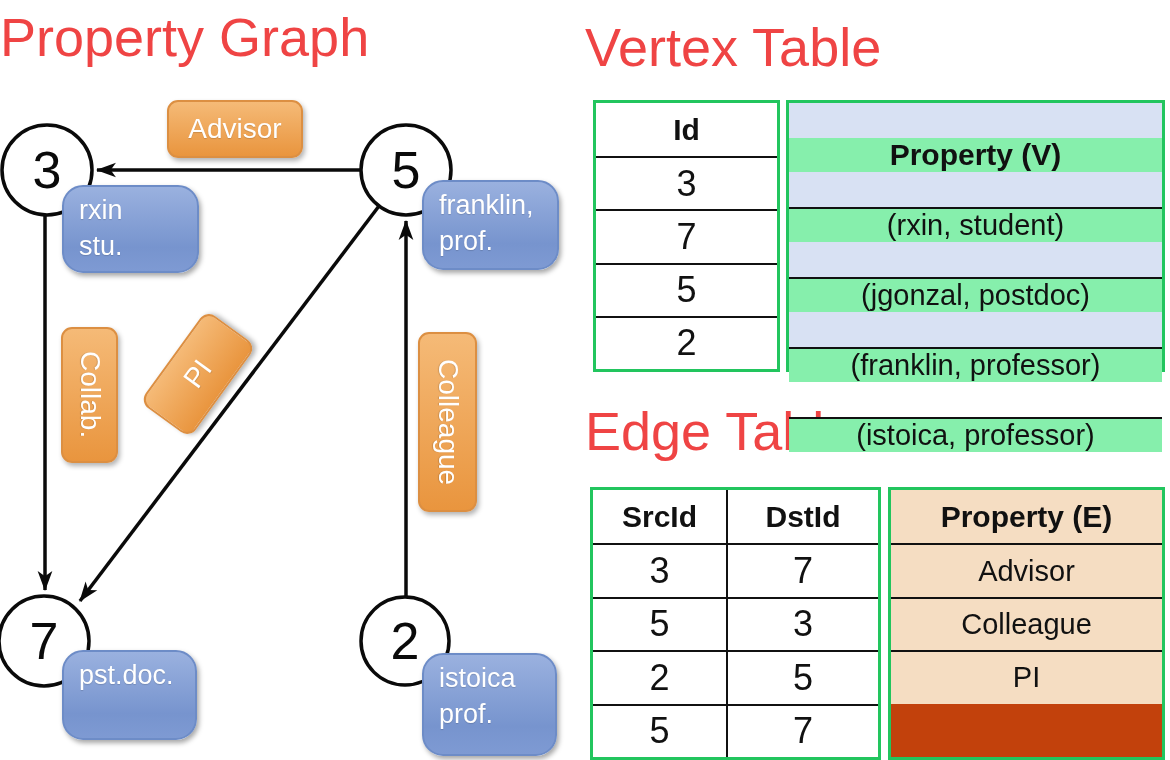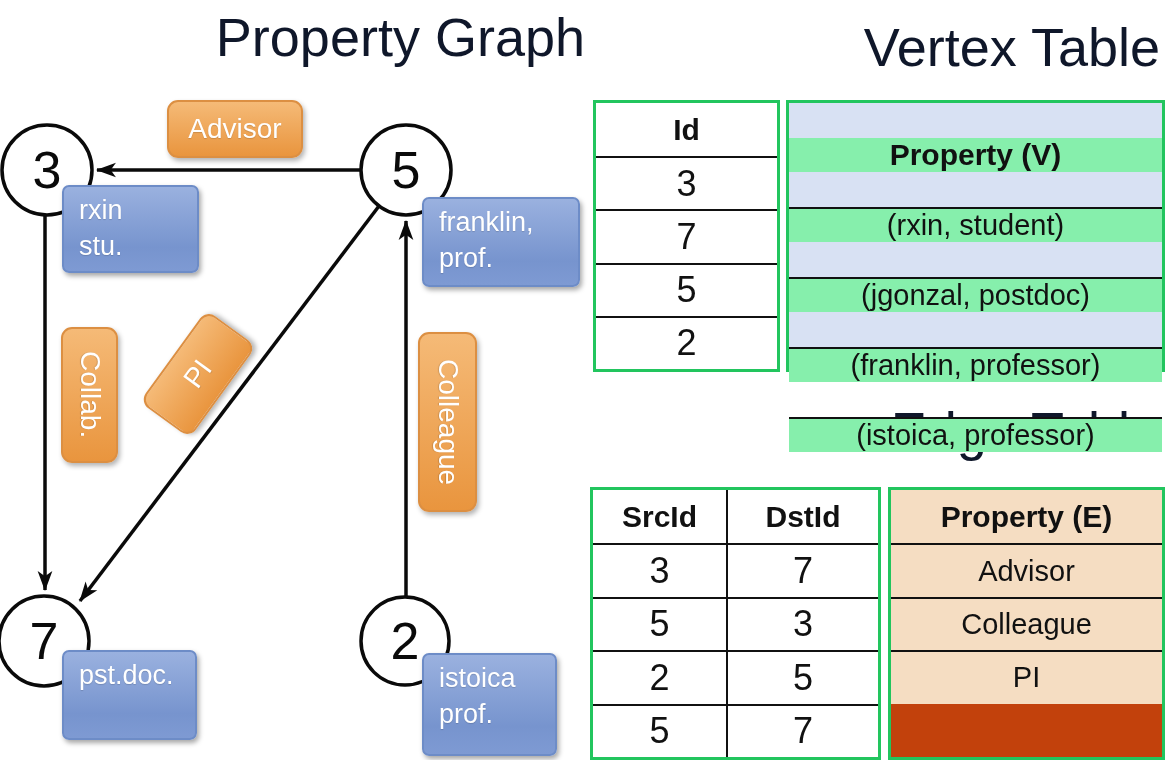--- a/index.html
+++ b/index.html
@@ -1,40 +1,40 @@
 <!DOCTYPE html>
 <html><head>
 <meta charset="utf-8">
 <style>
   * { margin:0; padding:0; box-sizing:border-box; }
   html,body { width:1170px; height:760px; background:#ffffff; overflow:hidden;
               font-family:"Liberation Sans", sans-serif; color:#111; }
   #stage { position:relative; width:1170px; height:760px; }
 
-  .title { position:absolute; text-align:right; font-size:54px; font-weight:400;
-           color:#0f172a; letter-spacing:0px; white-space:nowrap; }
+  .title { position:absolute; text-align:left; font-size:54px; font-weight:400;
+           color:#ef4444; letter-spacing:0px; white-space:nowrap; }
   #title-graph   { top:6px;  left:0;     width:585px; }
   #title-vertex  { top:16px; left:585px; width:575px; }
   #title-edge    { top:400px;left:585px; width:575px; }
 
   
   #graph-svg { position:absolute; left:0; top:0; width:585px; height:760px; }
   .edge-line { stroke:#0a0a0a; stroke-width:3.5; fill:none; }
   .node-circle { fill:#ffffff; stroke:#0a0a0a; stroke-width:3.5; }
 
   .node-num { position:absolute; display:flex; align-items:center; justify-content:center;
               font-size:52px; font-weight:300; color:#0a0a0a; }
 
-  .vbox { position:absolute; border-radius:7px; color:#fff;
+  .vbox { position:absolute; border-radius:21px; color:#fff;
           background:linear-gradient(180deg,#9AB1DF 0%,#7794CE 72%,#7E9AD3 100%);
           border:2px solid #6D8CC7; box-shadow:2px 3px 5px rgba(0,0,0,0.35);
           padding:6px 0 0 15px; font-size:27px; line-height:1.33;
           text-shadow:0 1px 1px rgba(0,0,0,0.15); }
   #vbox-rxin     { left:62px;  top:185px; width:137px; height:88px; }
-  #vbox-franklin { left:422px; top:197px; width:158px; height:90px; }
+  #vbox-franklin { left:422px; top:180px; width:137px; height:90px; }
   #vbox-jgonzal  { left:62px;  top:650px; width:135px; height:90px; }
   #vbox-istoica  { left:422px; top:653px; width:135px; height:103px; }
 
   .ebox { position:absolute; border-radius:11px; color:#fff;
           background:linear-gradient(180deg,#F5BA77 0%,#E9953E 100%);
           border:2px solid #DC8F42; box-shadow:2px 3px 5px rgba(0,0,0,0.3);
           display:flex; align-items:center; justify-content:center;
           font-size:28px; text-shadow:0 1px 1px rgba(0,0,0,0.15); }
   #ebox-advisor   { left:167px; top:100px; width:136px; height:58px; }
   #ebox-collab    { left:61px;  top:327px; width:57px;  height:136px; }

